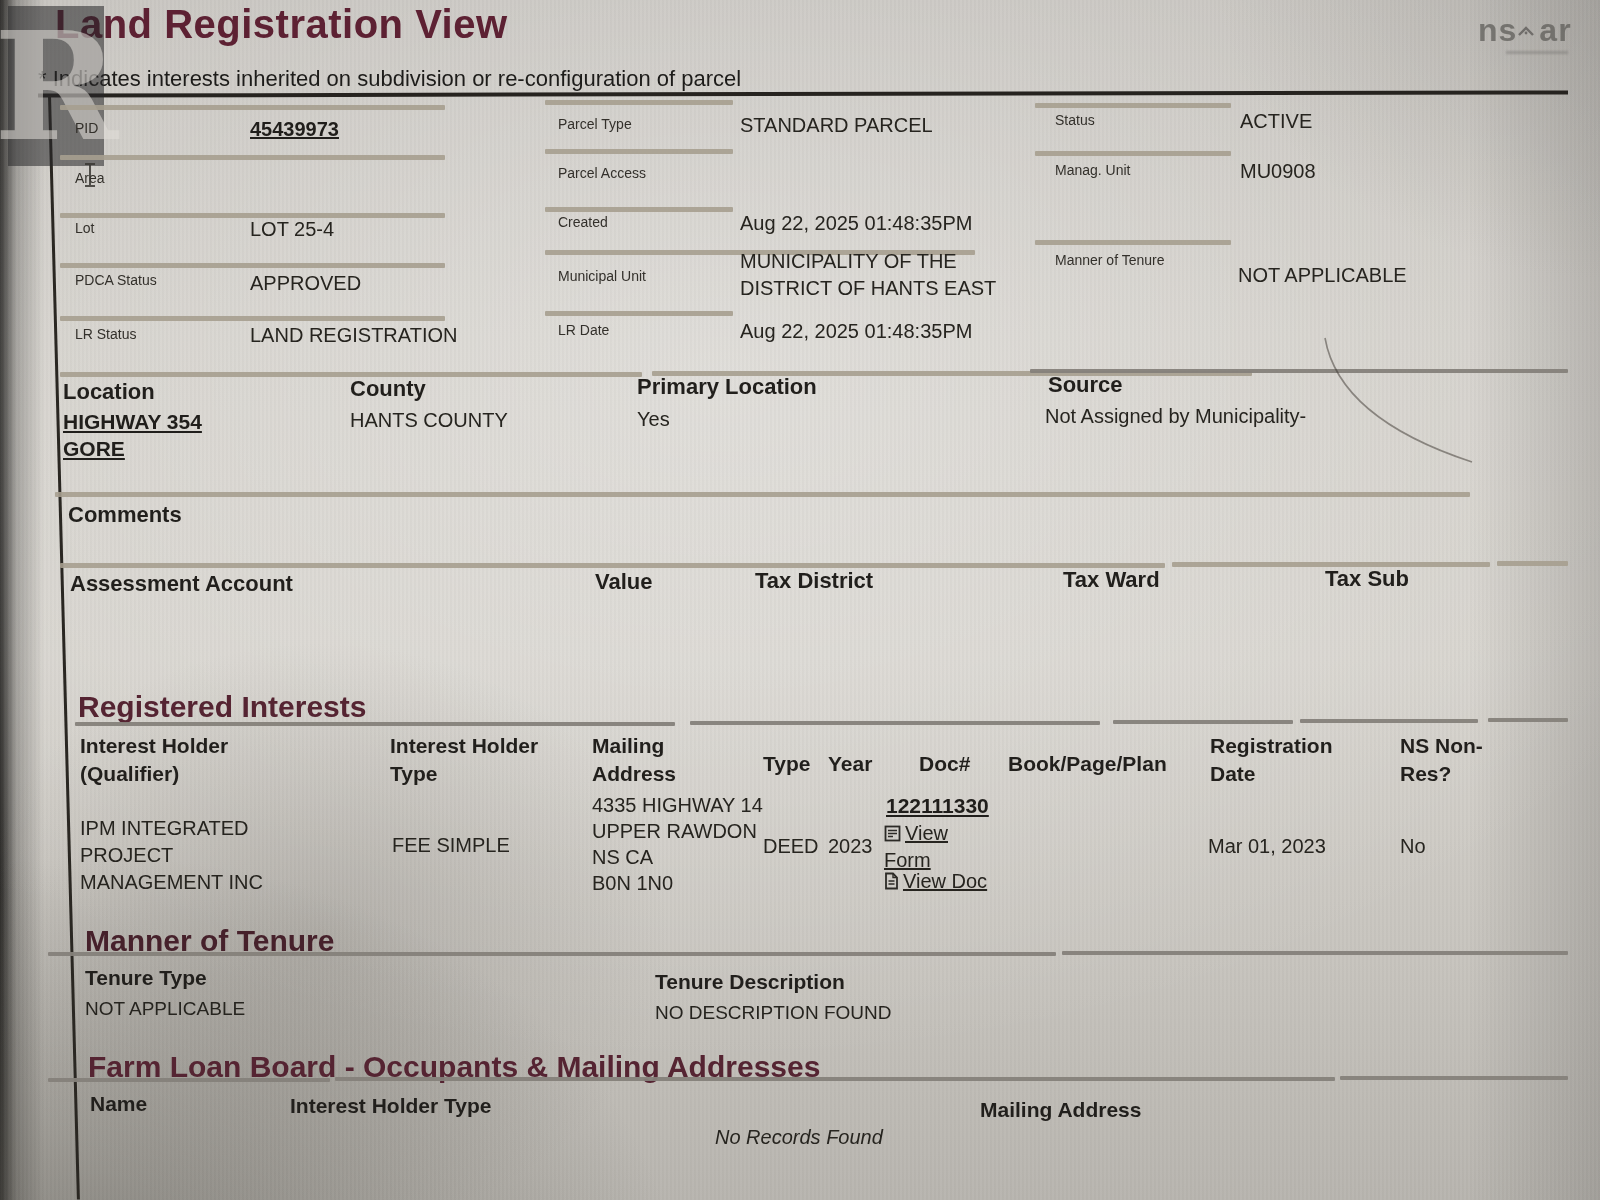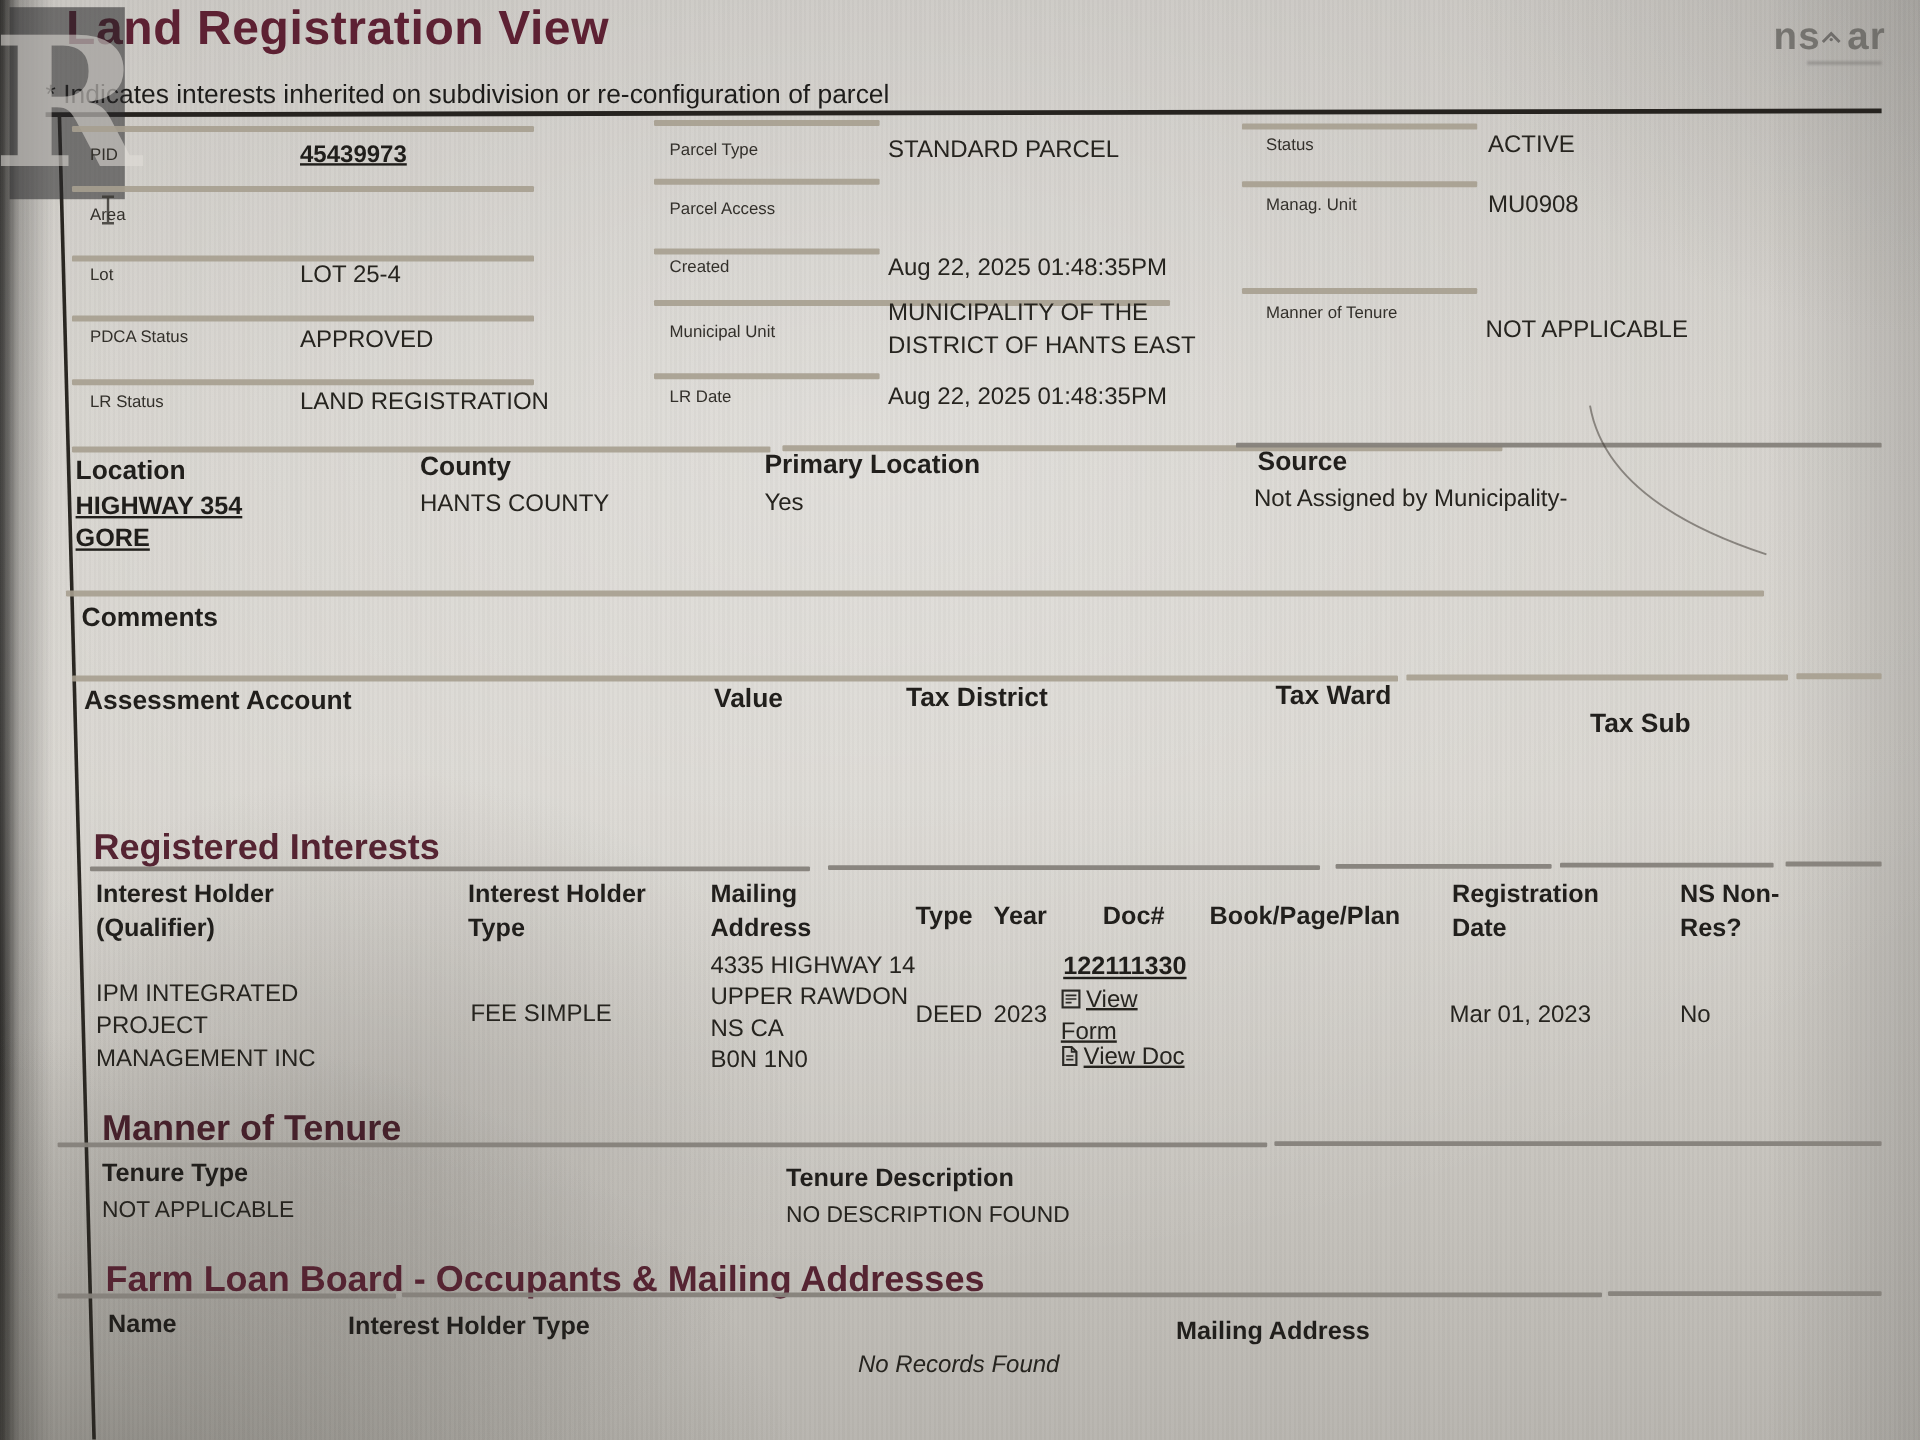--- a/index.html
+++ b/index.html
@@ -145,21 +145,21 @@
   <div class="abs hd" style="left:68px;top:502px;">Comments</div>
 
   <div class="abs bar" style="left:60px;top:563px;width:1105px;"></div>
   <div class="abs bar" style="left:1172px;top:562px;width:318px;"></div>
   <div class="abs bar" style="left:1497px;top:561px;width:71px;"></div>
 
   <div class="abs hd" style="left:70px;top:571px;">Assessment Account</div>
   <div class="abs hd" style="left:595px;top:569px;">Value</div>
   <div class="abs hd" style="left:755px;top:568px;">Tax District</div>
   <div class="abs hd" style="left:1063px;top:567px;">Tax Ward</div>
-  <div class="abs hd" style="left:1325px;top:566px;margin-top:24px;">Tax Sub</div>
+  <div class="abs hd" style="left:1325px;top:566px;">Tax Sub</div>
 
   <div class="abs mh" style="left:78px;top:690px;">Registered Interests</div>
 
   <div class="abs gbar" style="left:75px;top:722px;width:600px;"></div>
   <div class="abs gbar" style="left:690px;top:721px;width:410px;"></div>
   <div class="abs gbar" style="left:1113px;top:720px;width:180px;"></div>
   <div class="abs gbar" style="left:1300px;top:719px;width:178px;"></div>
   <div class="abs gbar" style="left:1488px;top:718px;width:80px;"></div>
 
   <div class="abs th" style="left:80px;top:732px;width:210px;">Interest Holder (Qualifier)</div>

